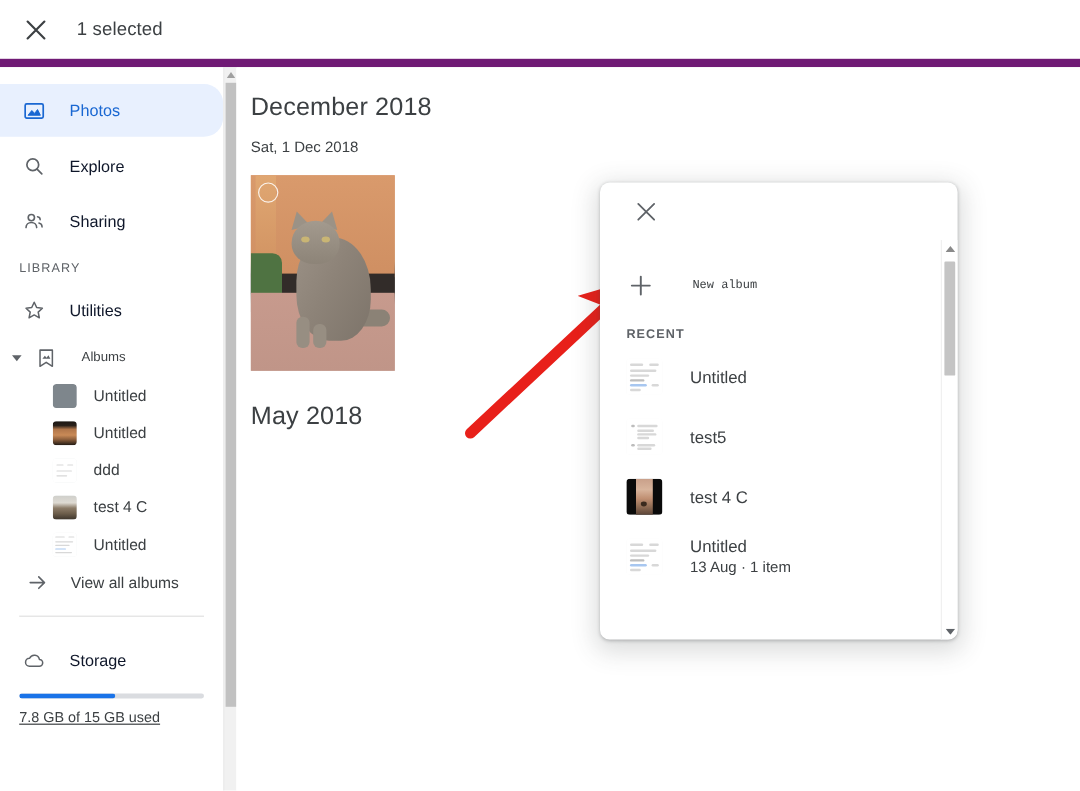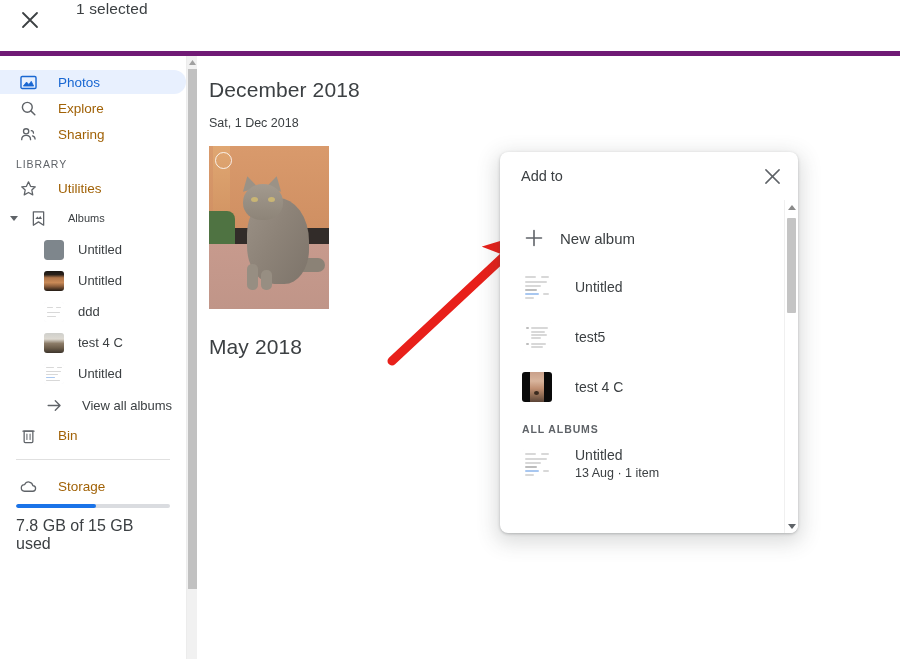--- a/index.html
+++ b/index.html
@@ -7,44 +7,44 @@
     width:900px;height:659px;overflow:hidden;
     font-family:"Liberation Sans","DejaVu Sans",sans-serif;
     background:#fff;color:#3c4043;
     -webkit-font-smoothing:antialiased;
   }
   .app{position:relative;width:900px;height:659px;overflow:hidden;background:#fff;}
 
   
   .topbar{
     position:absolute;left:0;top:0;width:900px;height:56px;
-    background:#fff;border-bottom:5px solid #701a75;
-    display:flex;box-sizing:border-box;gap:12px;
+    background:#fff;border-bottom:7px solid #701a75;
+    display:flex;align-items:center;box-sizing:border-box;
   }
   .topbar-close{
     width:40px;height:40px;margin-left:10px;border-radius:50%;
     display:flex;align-items:center;justify-content:center;cursor:pointer;
   }
   .topbar-close svg{display:block;}
   .topbar-title{
     margin-left:14px;font-size:15.5px;color:#3c4043;letter-spacing:.1px;
   }
 
   
   .sidebar{
     position:absolute;left:0;top:56px;width:186px;height:603px;
     background:#fff;overflow:hidden;box-sizing:border-box;
   }
   .nav-item{
-    display:flex;align-items:center;height:24px;margin:2px 0 2px 0;
+    display:flex;align-items:center;height:44px;margin:2px 0 2px 0;
     padding-left:16px;border-radius:0 16px 16px 0;cursor:pointer;
     box-sizing:border-box;
   }
   .nav-item .ico{width:24px;height:24px;display:flex;align-items:center;justify-content:center;flex:0 0 24px;}
-  .nav-item .lbl{margin-left:18px;font-size:13.5px;color:#a16207;white-space:nowrap;}
+  .nav-item .lbl{margin-left:18px;font-size:13.5px;color:#0f172a;white-space:nowrap;}
   .nav-item.active{background:#e8f0fe;}
   .nav-item.active .lbl{color:#1967d2;font-weight:500;}
   .nav-item.active .ico svg{fill:#1967d2;stroke:#1967d2;}
 
   .nav-gap-top{margin-top:14px;}
   .section-label{
     font-size:10.5px;letter-spacing:.9px;color:#5f6368;font-weight:500;
     padding-left:16px;margin:12px 0 6px 0;text-transform:uppercase;
   }
 
@@ -53,32 +53,32 @@
   .albums-row .ico{width:24px;height:24px;display:flex;align-items:center;justify-content:center;margin-left:4px;}
   .albums-row .lbl{margin-left:18px;font-size:11px;color:#3c4043;}
 
   .album-item{display:flex;align-items:center;height:31px;padding-left:44px;cursor:pointer;}
   .album-thumb{
     width:20px;height:20px;border-radius:3px;flex:0 0 20px;overflow:hidden;position:relative;
     background:#f1f3f4;
   }
   .album-item .lbl{margin-left:14px;font-size:13px;color:#3c4043;white-space:nowrap;}
 
-  .viewall{display:flex;align-items:center;height:32px;padding-left:42px;cursor:pointer;}
+  .viewall{display:flex;align-items:center;height:32px;padding-left:19px;cursor:pointer;}
   .viewall .ico{width:24px;height:24px;display:flex;align-items:center;justify-content:center;}
   .viewall .lbl{margin-left:16px;font-size:13px;color:#3c4043;}
 
   .divider{height:1px;background:#e0e0e0;margin:12px 16px 0 16px;}
 
   .storage-block{margin-top:14px;}
   .storage-bar{
     margin:6px 16px 0 16px;height:4px;border-radius:2px;background:#dadce0;position:relative;overflow:hidden;
   }
   .storage-fill{position:absolute;left:0;top:0;height:4px;border-radius:2px;background:#1a73e8;}
-  .storage-text{margin:9px 16px 0 16px;font-size:16px;color:#3c4043;}
+  .storage-text{margin:9px 16px 0 16px;font-size:12px;color:#3c4043;text-decoration:underline;}
 
   
   .sb-scroll{
     position:absolute;left:186px;top:56px;width:11px;height:603px;background:#f1f1f1;
     border-left:1px solid #ececec;box-sizing:border-box;
   }
   .sb-scroll .arrow{position:absolute;left:0;width:11px;height:12px;display:flex;align-items:center;justify-content:center;}
   .sb-scroll .arrow.up{top:0;}
   .sb-scroll .thumb{position:absolute;left:1px;width:9px;background:#c1c1c1;border-radius:0;}
 
@@ -162,21 +162,21 @@
     box-shadow:0 1px 3px rgba(60,64,67,.3),0 6px 20px 4px rgba(60,64,67,.18);
     box-sizing:border-box;overflow:hidden;
   }
   .dlg-head{height:48px;display:flex;align-items:center;padding:0 0 0 21px;box-sizing:border-box;}
   .dlg-title{font-size:14.5px;color:#3c4043;flex:1;}
   .dlg-close{width:34px;height:34px;margin-right:9px;border-radius:50%;display:flex;align-items:center;justify-content:center;cursor:pointer;}
 
   .dlg-body{position:absolute;left:0;top:48px;width:284px;height:333px;overflow:hidden;}
   .newalbum{display:flex;align-items:center;height:48px;margin-top:14px;padding-left:22px;cursor:pointer;box-sizing:border-box;}
   .newalbum .ico{width:24px;height:24px;display:flex;align-items:center;justify-content:center;}
-  .newalbum .lbl{margin-left:14px;font-size:15px;color:#3c4043;}
+  .newalbum .lbl{margin-left:31px;font-size:10px;color:#3c4043;font-family:Liberation Mono, monospace;}
 
   .dlg-section{
     font-size:10.5px;letter-spacing:.9px;color:#5f6368;font-weight:600;
     padding-left:22px;margin:11px 0 4px 0;text-transform:uppercase;
   }
   .dlg-row{display:flex;align-items:center;height:50px;padding-left:22px;cursor:pointer;box-sizing:border-box;}
   .dlg-thumb{width:30px;height:30px;border-radius:3px;flex:0 0 30px;overflow:hidden;position:relative;background:#fafafa;}
   .dlg-rowtext{margin-left:23px;display:flex;flex-direction:column;justify-content:center;}
   .dlg-rowtitle{font-size:14px;color:#3c4043;line-height:18px;}
   .dlg-rowsub{font-size:12.5px;color:#3c4043;line-height:17px;margin-top:1px;}
@@ -322,30 +322,20 @@
 
     <div class="viewall">
       <span class="ico">
         <svg width="19" height="19" viewBox="0 0 24 24">
             <path d="M4 12 H19 M13 6 L19 12 L13 18" fill="none" stroke="#5f6368" stroke-width="1.7" stroke-linecap="round" stroke-linejoin="round"></path>
           </svg>
       </span>
       <span class="lbl">View all albums</span>
     </div>
 
-    <div class="nav-item">
-      <span class="ico">
-        <svg width="19" height="19" viewBox="0 0 24 24">
-            <path d="M6.5 6.5h11v13a1.4 1.4 0 0 1-1.4 1.4H7.9a1.4 1.4 0 0 1-1.4-1.4z" fill="none" stroke="#5f6368" stroke-width="1.6"></path>
-            <path d="M5 6.5h14" stroke="#5f6368" stroke-width="1.6" stroke-linecap="round"></path>
-            <path d="M10 10v7 M14 10v7" stroke="#5f6368" stroke-width="1.3" stroke-linecap="round"></path>
-          </svg>
-      </span>
-      <span class="lbl">Bin</span>
-    </div>
 
     <div class="divider"></div>
 
     <div class="storage-block">
       <div class="nav-item">
         <span class="ico">
           <svg width="19" height="19" viewBox="0 0 24 24">
               <path d="M7 18h10.2a3.6 3.6 0 0 0 .3-7.2A5.4 5.4 0 0 0 7.2 9.6 4.2 4.2 0 0 0 7 18z" fill="none" stroke="#5f6368" stroke-width="1.6" stroke-linejoin="round"></path>
             </svg>
         </span>
@@ -407,39 +397,39 @@
       <marker id="ah" markerWidth="5" markerHeight="5" refX="2.6" refY="2.5" orient="auto">
         <path d="M0 0 L5 2.5 L0 5 L1.2 2.5 Z" fill="#e8201a"></path>
       </marker>
     </defs>
     <path d="M392 361 L514 247" stroke="#e8201a" stroke-width="9" fill="none" stroke-linecap="round" marker-end="url(#ah)"></path>
   </svg>
 
   <div class="dialog">
 
     <div class="dlg-head">
-      <div class="dlg-title">Add to</div>
       <div class="dlg-close">
         <svg width="17" height="17" viewBox="0 0 18 18">
           <path d="M2 2 L16 16 M16 2 L2 16" stroke="#5f6368" stroke-width="1.6" fill="none" stroke-linecap="round"></path>
         </svg>
       </div>
     </div>
 
     <div class="dlg-body">
 
       <div class="newalbum">
         <span class="ico">
           <svg width="20" height="20" viewBox="0 0 20 20">
               <path d="M10 2.5 V17.5 M2.5 10 H17.5" stroke="#5f6368" stroke-width="1.6" stroke-linecap="round"></path>
             </svg>
         </span>
         <span class="lbl">New album</span>
       </div>
 
+      <div class="dlg-section">RECENT</div>
 
       <div class="dlg-row">
         <span class="dlg-thumb">
           <span class="doc">
               <i style="left:3px;top:4px;width:11px"></i>
               <i style="left:19px;top:4px;width:8px"></i>
               <i style="left:3px;top:9px;width:22px"></i>
               <i style="left:3px;top:13px;width:16px"></i>
               <i class="b" style="left:3px;top:17px;width:12px"></i>
               <i class="blue" style="left:3px;top:21px;width:14px"></i>
@@ -474,21 +464,20 @@
         <span class="dlg-thumb">
           <span class="thumb-portrait">
               <span class="dot"></span>
             </span>
         </span>
         <span class="dlg-rowtext">
           <span class="dlg-rowtitle">test 4 C</span>
         </span>
       </div>
 
-      <div class="dlg-section">ALL ALBUMS</div>
 
       <div class="dlg-row">
         <span class="dlg-thumb">
           <span class="doc">
               <i style="left:3px;top:4px;width:11px"></i>
               <i style="left:19px;top:4px;width:8px"></i>
               <i style="left:3px;top:9px;width:22px"></i>
               <i style="left:3px;top:13px;width:16px"></i>
               <i class="b" style="left:3px;top:17px;width:12px"></i>
               <i class="blue" style="left:3px;top:21px;width:14px"></i>

